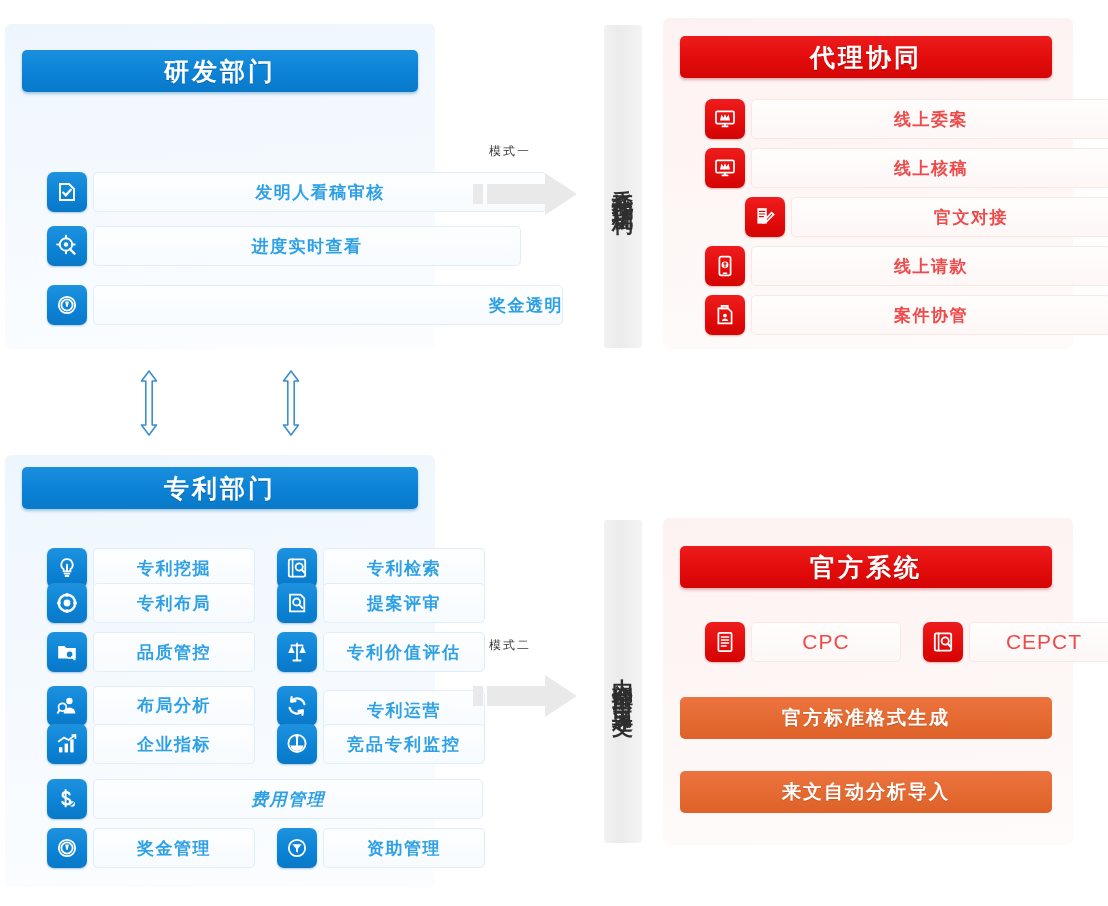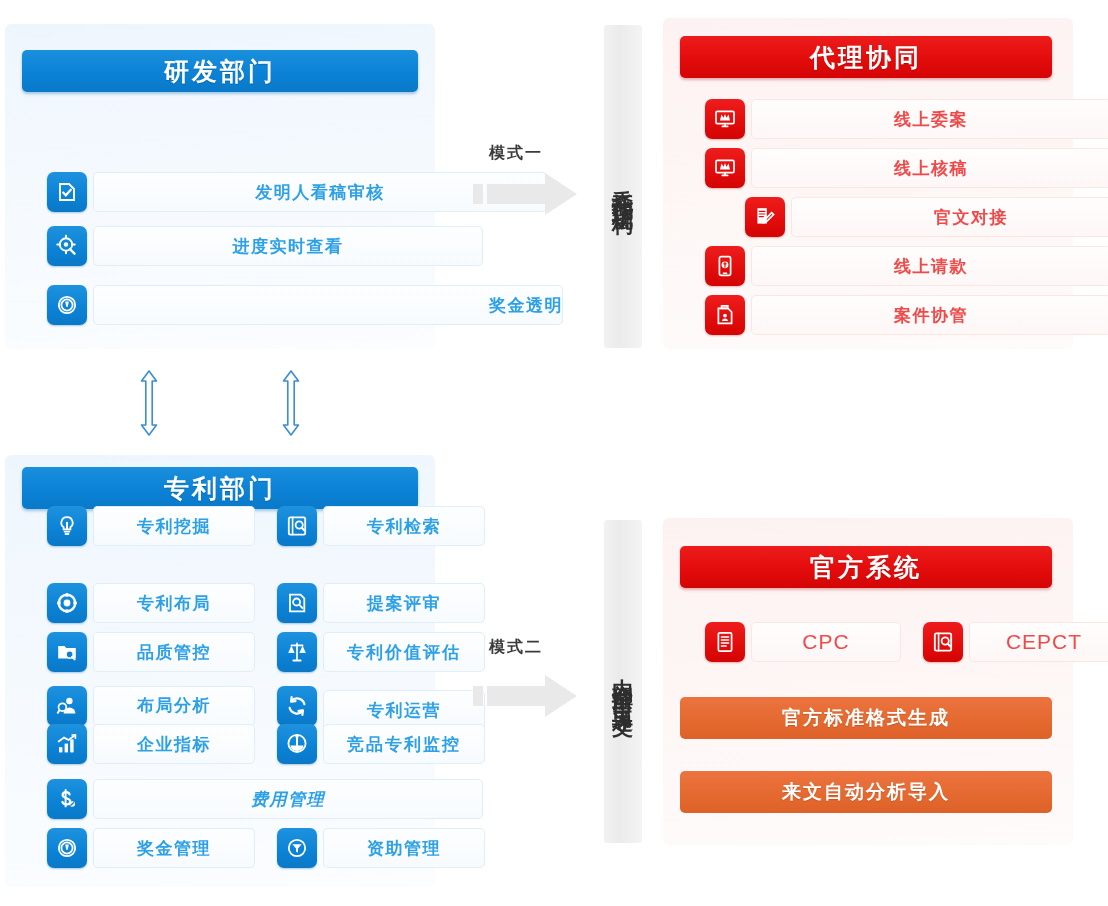--- a/index.html
+++ b/index.html
@@ -123,22 +123,22 @@
     font-size: 21px;
     font-weight: bold;
     color: #2e2e2e;
     letter-spacing: 5px;
     line-height: 1;
   }
 
   
   .mode-label {
     position: absolute;
-    font-size: 16px;
-    font-weight: bold;
+    font-size: 12px;
+    font-weight: normal;
     color: #3b3b3b;
     letter-spacing: 2px;
   }
   .arrow-right { position: absolute; }
 
   
   .updown { position: absolute; }
 
   
   .btn-orange {
@@ -183,21 +183,21 @@
 
   <div class="row" style="left:22px; top:226px;">
     <div class="icon-box icon-blue">
       <svg width="24" height="24" viewBox="0 0 24 24" fill="none" stroke="#fff" stroke-width="1.9" stroke-linecap="round">
         <circle cx="11" cy="10.5" r="6.2"></circle>
         <circle cx="11" cy="10.5" r="2.2" fill="#fff" stroke="none"></circle>
         <path d="M11 1.8 v2.4 M11 16.8 v2.4 M2.3 10.5 h2.4 M17.3 10.5 h2.4" stroke-width="2"></path>
         <path d="M14.8 15 L19.5 19.7" stroke-width="2.4"></path>
       </svg>
     </div>
-    <div class="cap cap-blue" style="width:390px;">
+    <div class="cap cap-blue" style="width:428px;">
       <span>进度实时查看</span>
     </div>
   </div>
 
   <div class="row" style="left:22px; top:285px;">
     <div class="icon-box icon-blue">
       <svg width="24" height="24" viewBox="0 0 24 24" fill="none" stroke="#fff" stroke-width="1.8">
         <circle cx="12" cy="12" r="8.2"></circle>
         <circle cx="12" cy="12" r="5.6"></circle>
         <path d="M10.2 8.5 h3.6 l-1 5.2 h-1.6 z" fill="#fff" stroke="none"></path>
@@ -218,21 +218,21 @@
       <path d="M17 3 L24.5 13 H20.2 V57 H24.5 L17 67 L9.5 57 H13.8 V13 H9.5 Z" fill="#ffffff"></path>
     </svg>
   </div>
 
   <div class="panel panel-blue" style="left:5px; top:455px; width:430px; height:432px;"></div>
 
   <div class="hdr hdr-blue" style="left:22px; top:467px; width:396px; height:42px;">
     <span>专利部门</span>
   </div>
 
-  <div class="row" style="left:22px; top:506px;">
+  <div class="row" style="left:22px; top:548px;">
     <div class="icon-box icon-blue">
       <svg width="24" height="24" viewBox="0 0 24 24" fill="none" stroke="#fff" stroke-width="1.8" stroke-linecap="round">
         <path d="M12 3.2 a5.6 5.6 0 0 0 -3.4 10.1 v2.1 h6.8 v-2.1 A5.6 5.6 0 0 0 12 3.2 z"></path>
         <path d="M9.6 17.6 h4.8 M10.6 20 h2.8" stroke-width="1.9"></path>
         <path d="M12 8.8 v5.4" stroke-width="2"></path>
       </svg>
     </div>
     <div class="cap cap-blue" style="width:162px;">
       <span>专利挖掘</span>
     </div>

